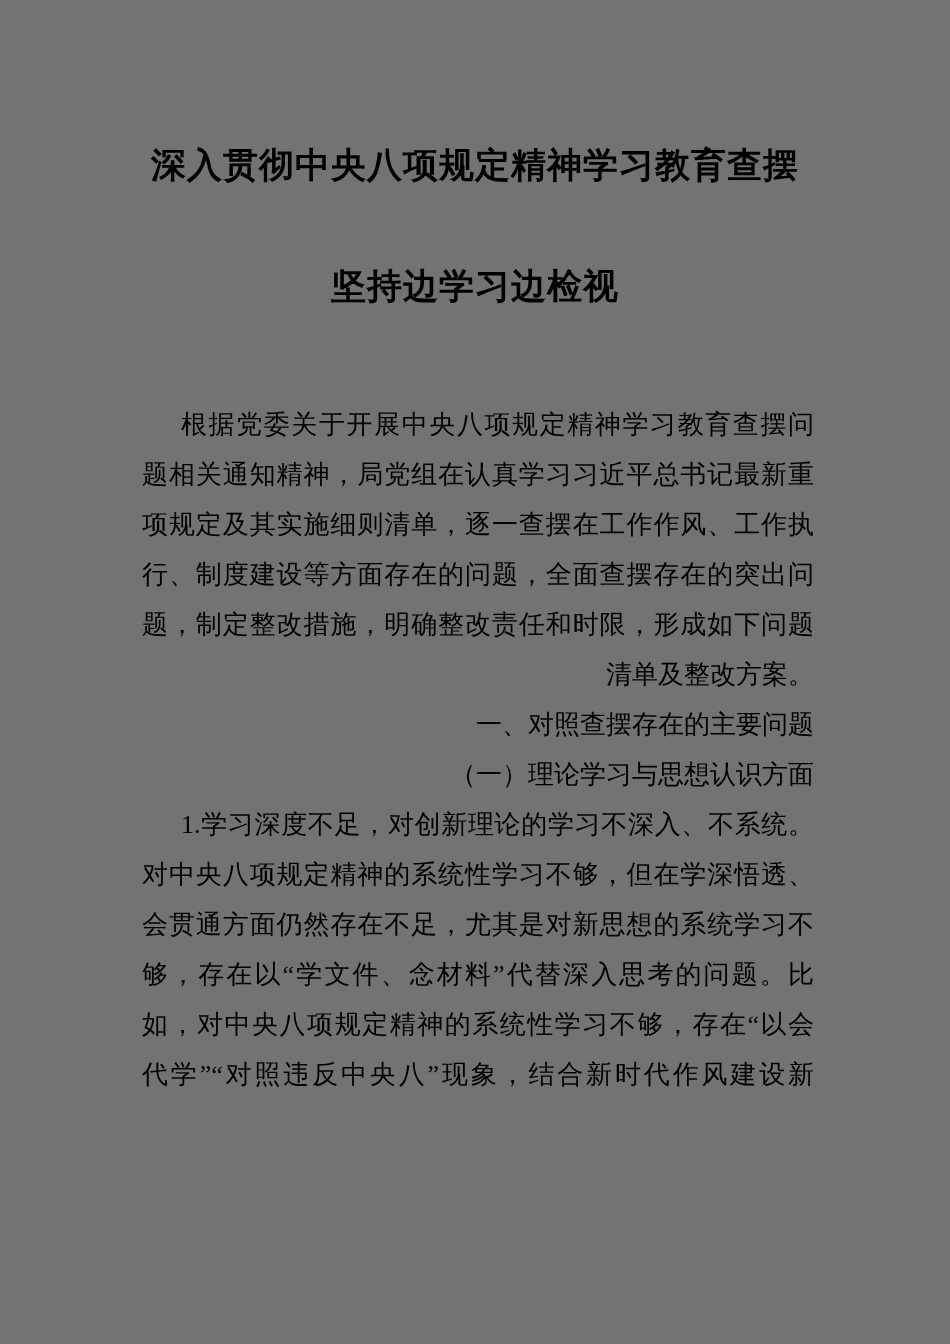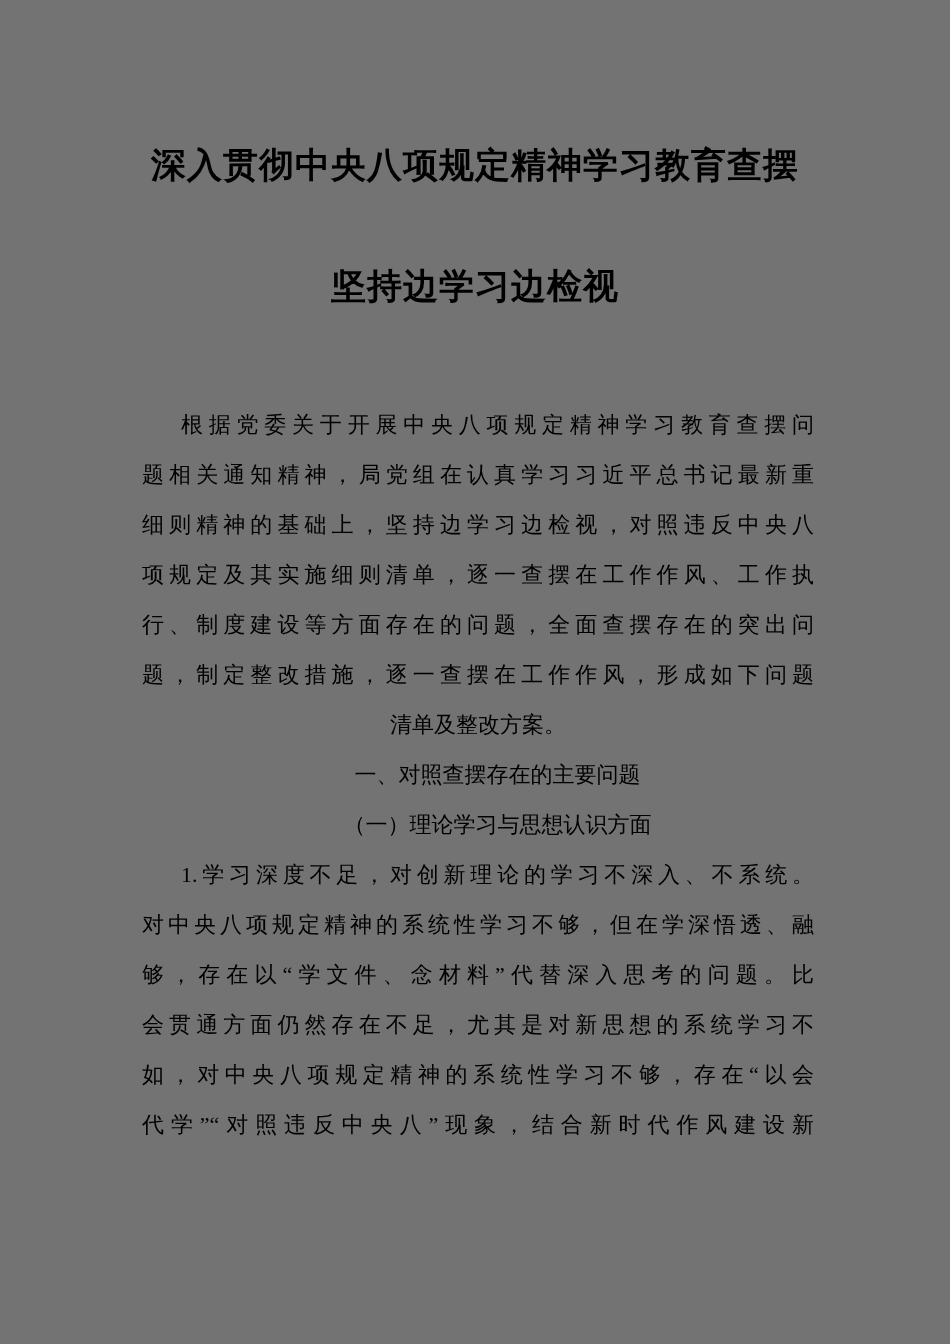--- a/index.html
+++ b/index.html
@@ -23,52 +23,51 @@
     line-height: 40px;
     letter-spacing: 1px;
     white-space: nowrap;
   }
   .title1 { margin-top: 146px; }
   .title2 { margin-top: 81px; }
   .doc-body {
     margin-top: 93px;
     margin-left: 142px;
     margin-right: 136px;
-    font-size: 22px;
+    font-size: 26px;
   }
   .line {
     height: 50px;
     line-height: 50px;
     overflow: hidden;
-    text-align: center;
+    text-align: right;
   }
   .line.fill {
     text-align: justify;
     text-align-last: justify;
   }
   .line.indent {
     text-indent: 39px;
   }
 </style>
 </head>
 <body>
 
 <div class="page">
   <div class="title-line title1">深入贯彻中央八项规定精神学习教育查摆</div>
   <div class="title-line title2">坚持边学习边检视</div>
   <div class="doc-body" id="body-lines">
       <div class="line indent fill">根据党委关于开展中央八项规定精神学习教育查摆问</div>
       <div class="line fill">题相关通知精神，局党组在认真学习习近平总书记最新重</div>
-      <div class="line fill">细则精神的基础上，坚持边学习边检视，对照违反中央八</div>
       <div class="line fill">项规定及其实施细则清单，逐一查摆在工作作风、工作执</div>
       <div class="line fill">行、制度建设等方面存在的问题，全面查摆存在的突出问</div>
-      <div class="line fill">题，制定整改措施，逐一查摆在工作作风，形成如下问题</div>
+      <div class="line fill">题，制定整改措施，明确整改责任和时限，形成如下问题</div>
       <div class="line">清单及整改方案。</div>
       <div class="line indent">一、对照查摆存在的主要问题</div>
       <div class="line indent">（一）理论学习与思想认识方面</div>
       <div class="line indent fill">1.学习深度不足，对创新理论的学习不深入、不系统。</div>
       <div class="line fill">对中央八项规定精神的系统性学习不够，但在学深悟透、融</div>
+      <div class="line fill">会贯通方面仍然存在不足，尤其是对新思想的系统学习不</div>
       <div class="line fill">够，存在以“学文件、念材料”代替深入思考的问题。比</div>
-      <div class="line fill">会贯通方面仍然存在不足，尤其是对新思想的系统学习不</div>
       <div class="line fill">如，对中央八项规定精神的系统性学习不够，存在“以会</div>
       <div class="line fill">代学”“对照违反中央八”现象，结合新时代作风建设新</div>
     </div>
 </div>
 
 </body></html>

